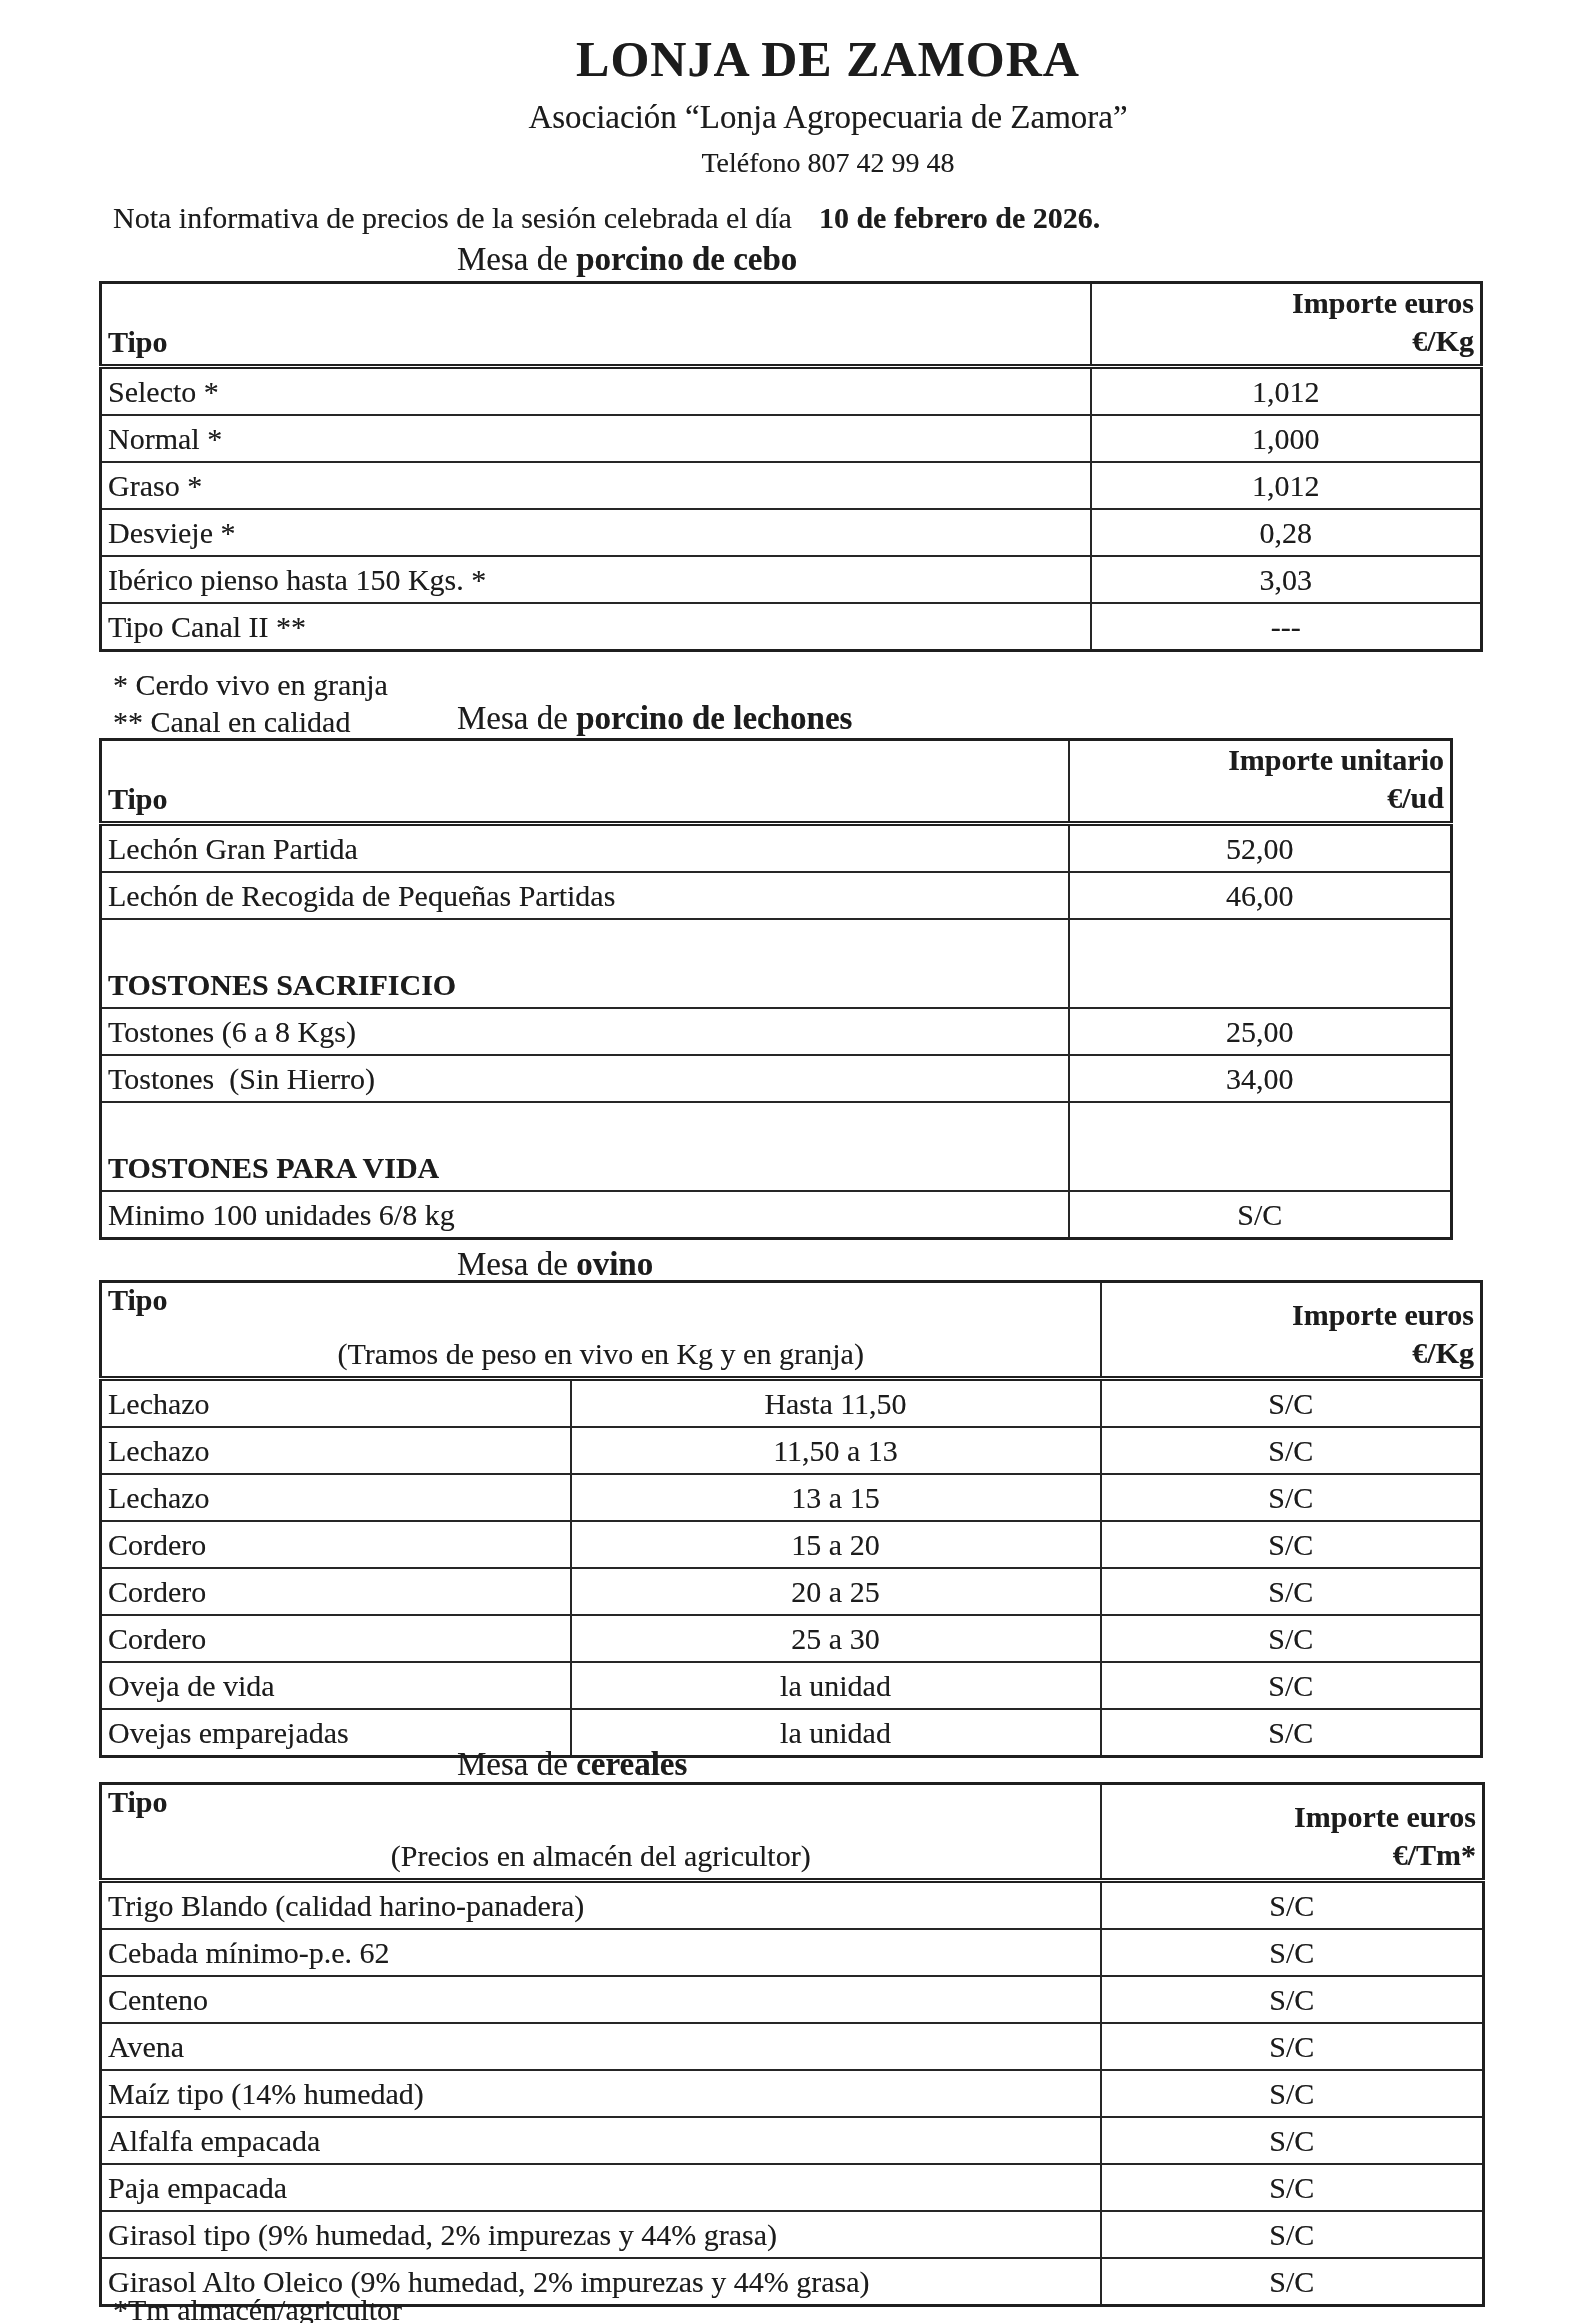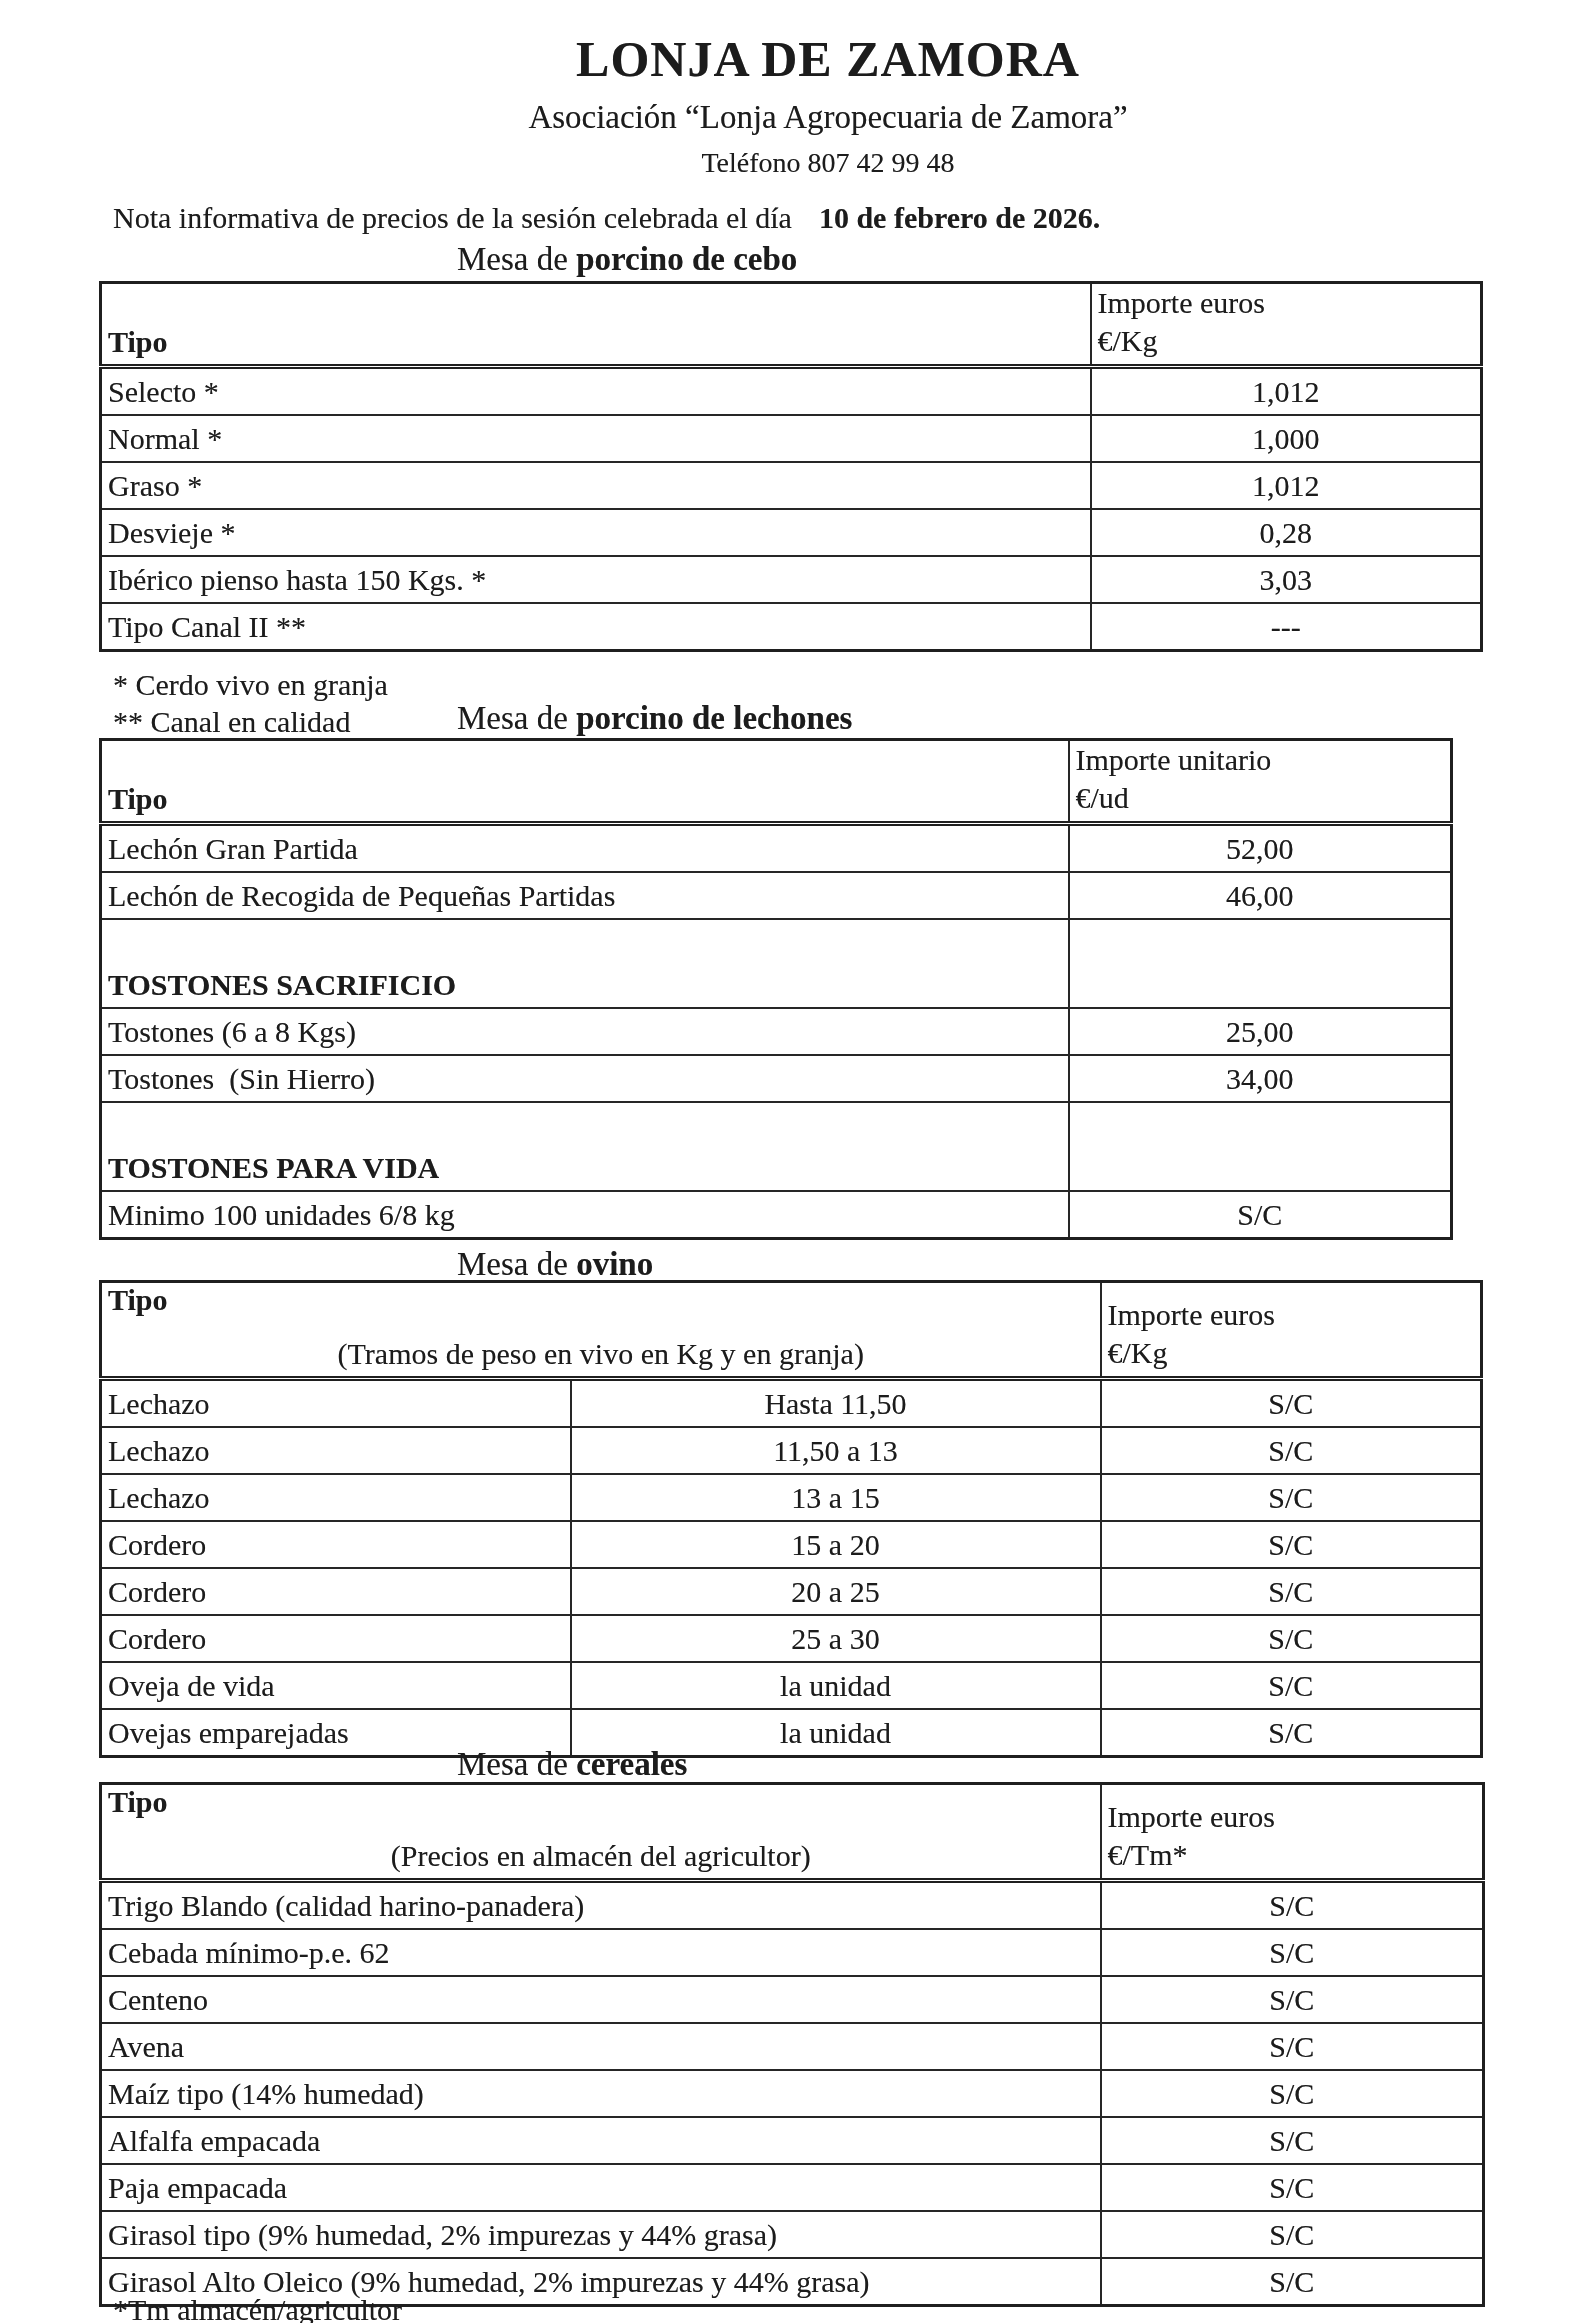--- a/index.html
+++ b/index.html
@@ -28,21 +28,21 @@
   .cell-label { text-align:left; padding-left:15px; }
   .cell-center { text-align:center; }
   .hdr-tipo {
     vertical-align:top; font-weight:bold; text-align:left;
     padding-top:5px; padding-left:15px; height:73px;
   }
   .hdr-with-sub { font-weight:normal; }
   .hdr-with-sub .tipo-line { font-weight:bold; text-align:left; }
   .hdr-with-sub .sub-line { font-weight:normal; text-align:center; margin-top:20px; }
   .hdr-importe {
-    vertical-align:middle; text-align:left; font-weight:normal; line-height:1.25;
+    vertical-align:middle; text-align:right; font-weight:bold; line-height:1.25;
     padding-bottom:8px;
   }
   .section-row td { height:82px; }
   .section-label { font-weight:bold; }
   .footnote { position:absolute; left:113px; font-size:30px; white-space:nowrap;margin-top:48px; }
 </style>
 </head>
 <body>
 
 <div class="page">

